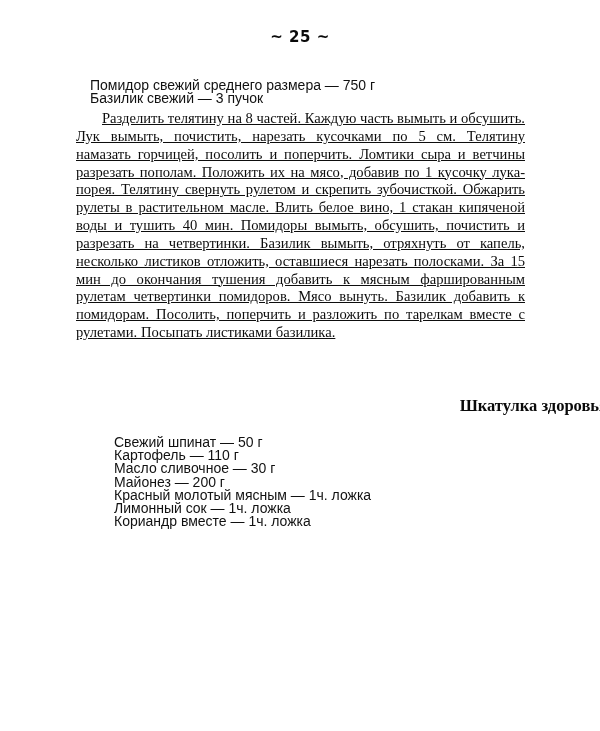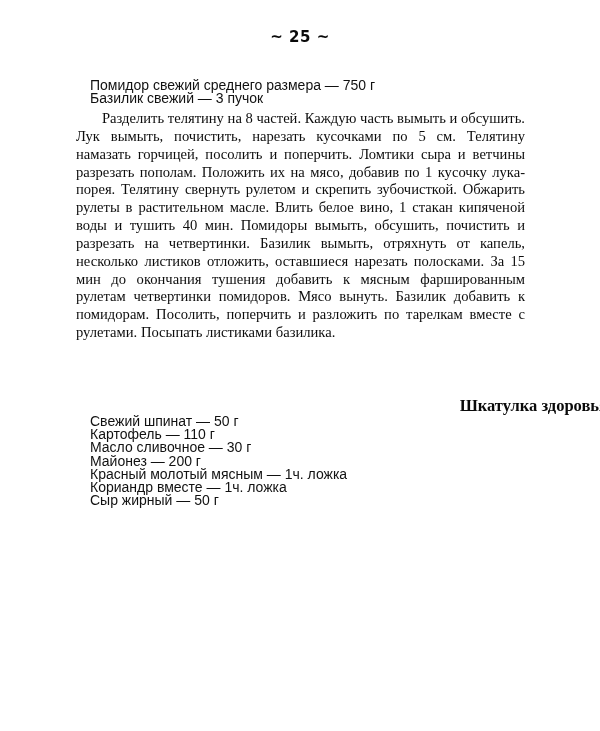--- a/index.html
+++ b/index.html
@@ -39,38 +39,40 @@
     font-family: "Liberation Sans", "DejaVu Sans", sans-serif;
     font-size: 14px;
     line-height: 13.2px;
     color: #111111;
     white-space: nowrap;
   }
   .ingredients-top {
     top: 79px;
   }
   .ingredients-bottom {
-    top: 415px;
+    top: 436px;
+    margin-left: 24px;
   }
   .ingredients div {
     white-space: nowrap;
   }
   .body-text {
     position: absolute;
     left: 76px;
     top: 110px;
     width: 449px;
     font-family: "Liberation Serif", "DejaVu Serif", serif;
     font-size: 14.6px;
     line-height: 17.85px;
     text-align: justify;
     text-justify: inter-word;
     text-indent: 26px;
     color: #0d0d0d;
     hyphens: none;
+    text-decoration: underline;
   }
   .recipe-heading {
     position: absolute;
     left: 8px;
     top: 396px;
     width: 600px;
     text-align: right;
     font-family: "Liberation Serif", "DejaVu Serif", serif;
     font-weight: bold;
     font-size: 16.5px;
@@ -92,17 +94,17 @@
   <div class="body-text">Разделить телятину на 8 частей. Каждую часть вымыть и обсушить. Лук вымыть, почистить, нарезать кусочками по 5 см. Телятину намазать горчицей, посолить и поперчить. Ломтики сыра и ветчины разрезать пополам. Положить их на мясо, добавив по 1 кусочку лука-порея. Телятину свернуть рулетом и скрепить зубочисткой. Обжарить рулеты в растительном масле. Влить белое вино, 1 стакан кипяченой воды и тушить 40 мин. Помидоры вымыть, обсушить, почистить и разрезать на четвертинки. Базилик вымыть, отряхнуть от капель, несколько листиков отложить, оставшиеся нарезать полосками. За 15 мин до окончания тушения добавить к мясным фаршированным рулетам четвертинки помидоров. Мясо вынуть. Базилик добавить к помидорам. Посолить, поперчить и разложить по тарелкам вместе с рулетами. Посыпать листиками базилика.</div>
 
   <div class="recipe-heading">Шкатулка здоровья</div>
 
   <div class="ingredients ingredients-bottom">
     <div>Свежий шпинат — 50 г</div>
     <div>Картофель — 110 г</div>
     <div>Масло сливочное — 30 г</div>
     <div>Майонез — 200 г</div>
     <div>Красный молотый мясным — 1ч. ложка</div>
+    <div>Лимонный сок — 1ч. ложка</div>
     <div>Кориандр вместе — 1ч. ложка</div>
-    <div>Сыр жирный — 50 г</div>
   </div>
 
 </div>
 
 </body></html>

